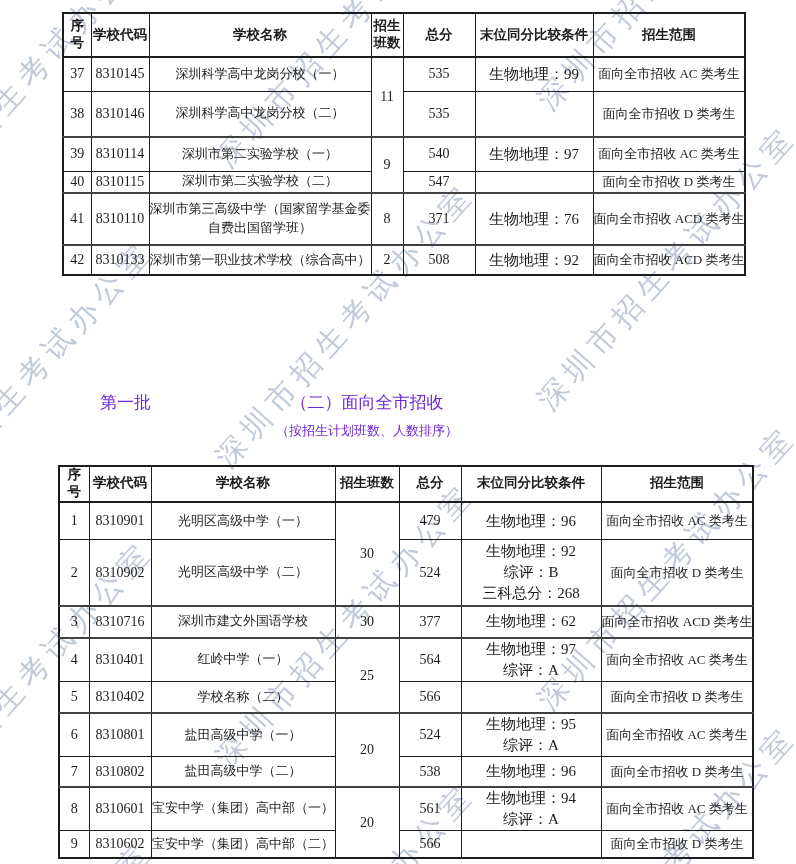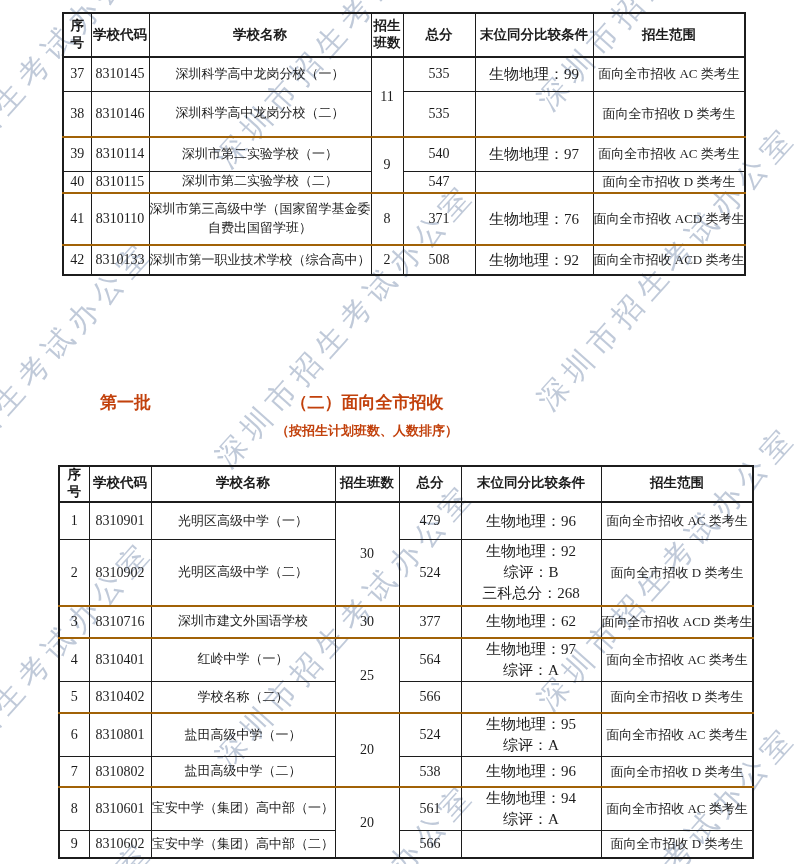--- a/index.html
+++ b/index.html
@@ -30,37 +30,37 @@
     border-collapse:collapse;table-layout:fixed;
     border:2px solid #1c1c1c;
     background:transparent;
   }
   td,th{
     border:1px solid #1c1c1c;
     text-align:center;vertical-align:middle;
     padding:0 1px;overflow:hidden;
   }
   thead tr{border-bottom:2px solid #1c1c1c;}
-  tr.g{border-top:2px solid #a16207;}
+  tr.g{border-top:2px solid #404040;}
   th{
     font-weight:bold;font-size:13.5px;line-height:1.25;
     font-family:"Liberation Sans","DejaVu Sans",sans-serif;
   }
   td{font-size:14px;}
   td.name{font-size:13px;padding:0;line-height:1.45;}
   td.scope{font-size:13px;white-space:nowrap;padding:0;}
   td.cond{font-size:15px;}
   td.cond div{line-height:21px;}
   td.cond div:empty{display:none;}
   #t1{left:62px;top:12px;}
   #t2{left:58px;top:465px;}
   
   .heading{
     position:absolute;z-index:1;
-    font-weight:bold;color:#c2410c;
+    font-weight:normal;color:#6d28d9;
     font-family:"Liberation Sans","DejaVu Sans",sans-serif;
     white-space:nowrap;
   }
   #batch-label{left:100px;top:391px;font-size:17px;}
   #section-title{left:367px;top:391px;transform:translateX(-50%);font-size:17px;}
   #sort-note{left:367px;top:422px;transform:translateX(-50%);font-size:13px;}
 </style>
 </head>
 <body>
 

